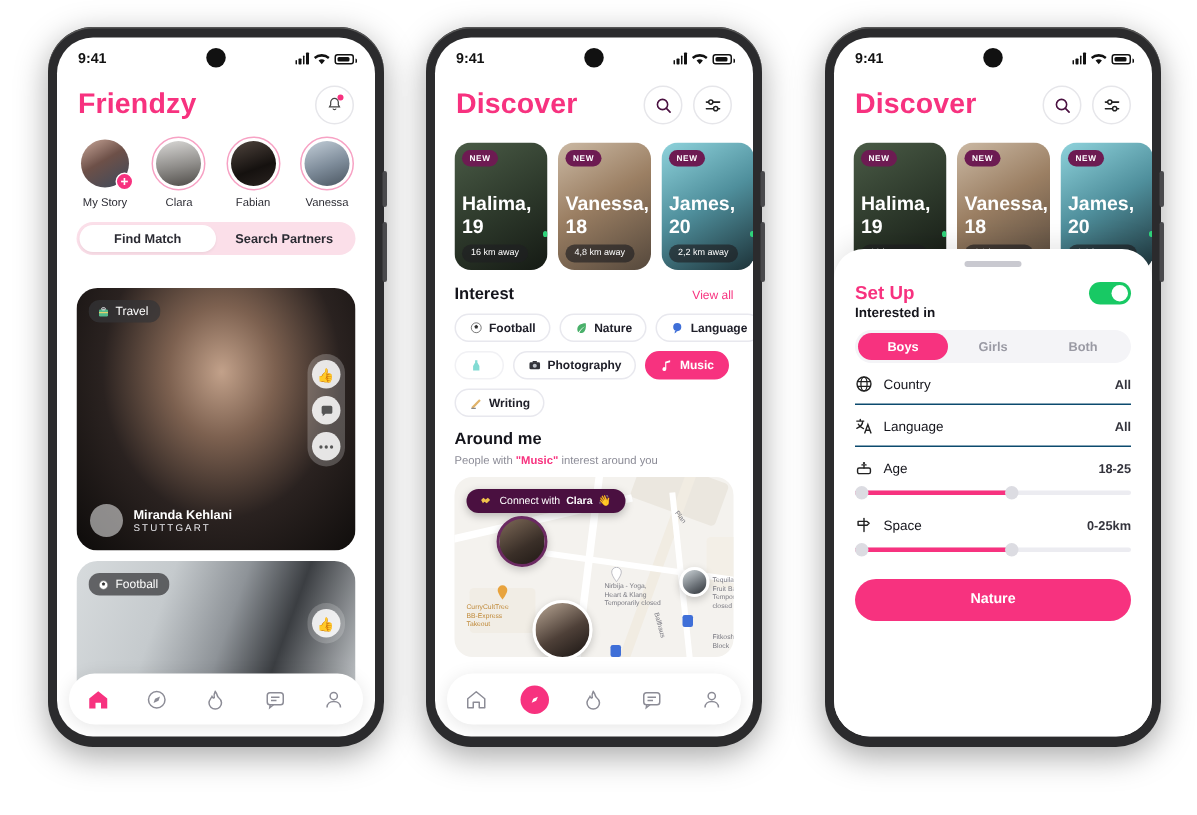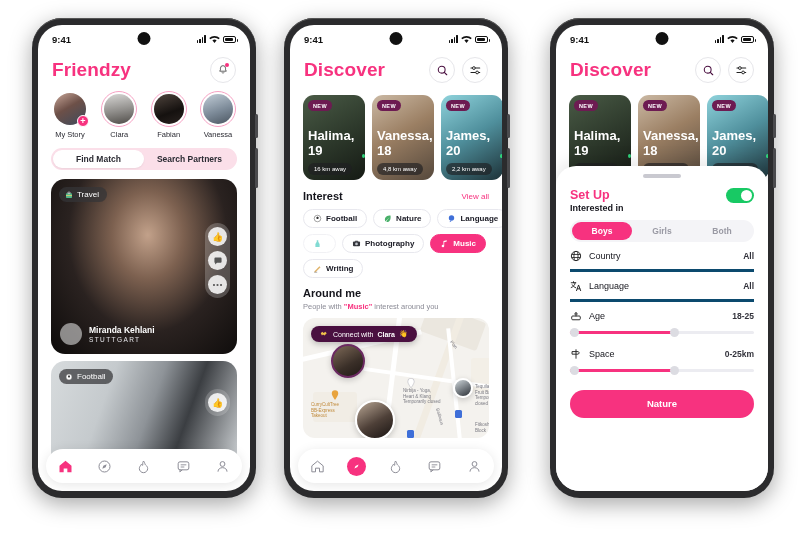--- a/index.html
+++ b/index.html
@@ -94,21 +94,21 @@
   .seg-wrap {
     margin: 9px 13px 0; height:22px; border-radius:12px; background:#fbdfe9;
     display:flex; align-items:center; padding:2px;
   }
   .seg-wrap .s {
     flex:1; text-align:center; font-size:8.5px; color:#2b2b33; line-height:18px; font-weight:600;
   }
   .seg-wrap .s.active { background:#fff; border-radius:10px; box-shadow:0 1px 2px rgba(0,0,0,.06); }
 
   
-  .feed { padding: 9px 13px 0; display:flex; flex-direction:column; gap:7px; }
+  .feed { padding: 22px 13px 0; display:flex; flex-direction:column; gap:7px; }
   .fcard {
     position:relative; border-radius:14px; overflow:hidden; height:175px;
   }
   .fcard.second { height:105px; }
   .fimg { position:absolute; inset:0; background-size:cover; background-position:center top; }
   .tag {
     position:absolute; left:8px; top:8px; background:rgba(52,52,56,.72);
     color:#fff; font-size:8px; padding:3px 8px 3px 6px; border-radius:9px;
     display:flex;align-items:center;gap:4px; backdrop-filter: blur(2px);
   }
@@ -212,21 +212,21 @@
   .toggle{width:28px;height:15px;border-radius:8px;background:#18c964;position:relative;}
   .toggle::after{content:"";position:absolute;right:2px;top:2px;width:11px;height:11px;border-radius:50%;background:#fff;}
   .lbl-int{font-size:9px;font-weight:bold;color:#15151c;}
   .seg3{
     margin-top:7px;height:22px;border-radius:11px;background:#f4f4f7;display:flex;align-items:center;padding:2px;
   }
   .seg3 .s{flex:1;text-align:center;font-size:8.5px;color:#9a9aa4;line-height:18px;font-weight:600;}
   .seg3 .s.active{background:#f7327f;color:#fff;border-radius:10px;}
   .frow{
     display:flex;align-items:center;justify-content:space-between;
-    padding:8px 0 7px;border-bottom:3px solid #0c4a6e;
+    padding:8px 0 7px;border-bottom:1px solid #0c4a6e;
   }
   .frow .left{display:flex;align-items:center;gap:7px;font-size:9px;color:#15151c;}
   .frow .val{font-size:8.5px;color:#33333c;font-weight:600;}
   .slider{position:relative;height:18px;display:flex;align-items:center;}
   .track{position:absolute;left:0;right:0;height:2.5px;border-radius:2px;background:#ececf1;}
   .fill{position:absolute;height:2.5px;border-radius:2px;background:#f7327f;}
   .knob{position:absolute;width:9px;height:9px;border-radius:50%;background:#dcdce2;}
   .confirm{
     margin-top:10px;height:28px;border-radius:14px;background:#f7327f;color:#fff;
     display:flex;align-items:center;justify-content:center;font-size:9.5px;font-weight:bold;

